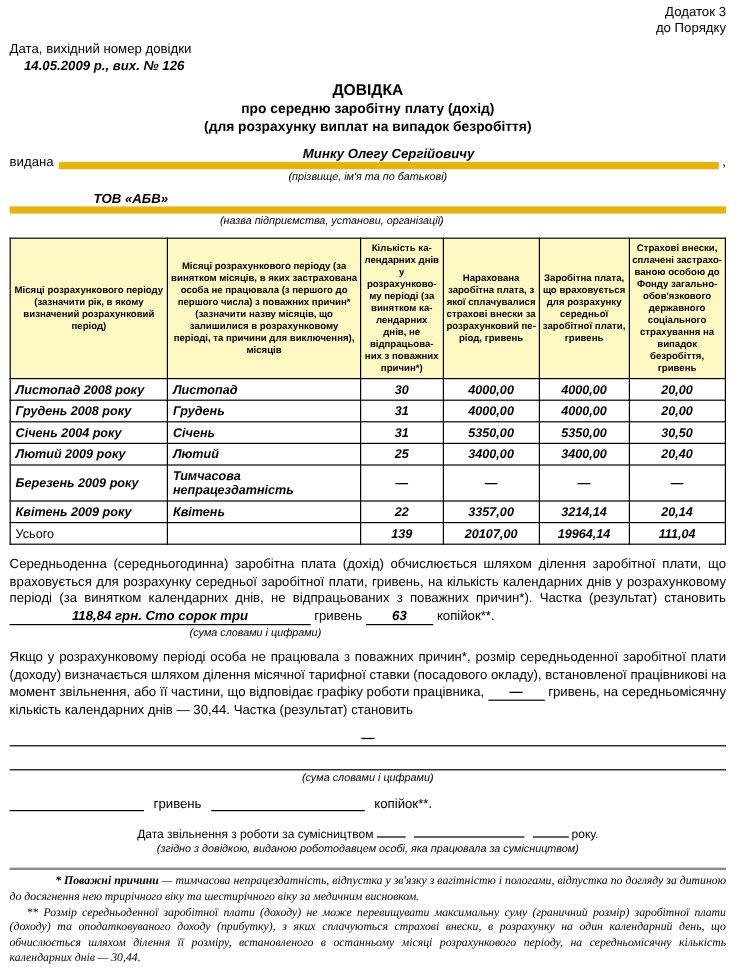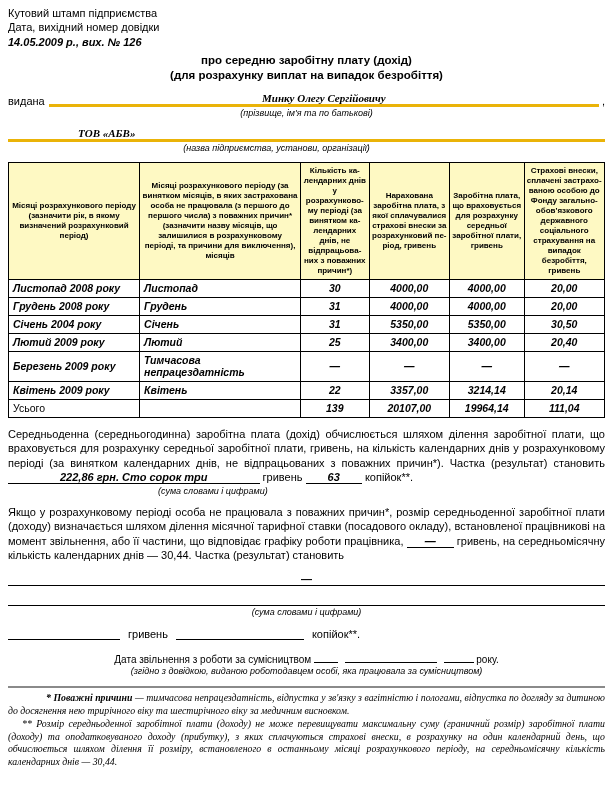--- a/index.html
+++ b/index.html
@@ -7,29 +7,29 @@
   body {
     width:613px; height:806px;
     font-family:"Liberation Sans", sans-serif;
     font-size:11px; color:#000; overflow:hidden;
   }
   .page { padding:4px 8px 2px 8px; width:613px; }
 
   
   .appendix { text-align:right; line-height:1.25; font-size:11px; }
   .stamp { margin-top:2px; line-height:1.3; font-size:11px; }
-  .stamp .num { font-weight:bold; font-style:italic; }
+  .stamp .num { font-weight:bold; font-style:italic;margin-left:12px; }
   .titles { text-align:center; margin-top:4px; line-height:1.35; }
   .t1 { font-weight:bold; font-size:13px; }
   .t2, .t3 { font-weight:bold; font-size:11.5px; }
 
   
   .row { display:flex; align-items:flex-end; margin-top:8px; }
-  .fill { flex:1; border-bottom:3px solid #eab308; text-align:center;
-          font-weight:bold; font-style:italic; padding:0 4px; min-height:13px;font-family:Liberation Serif, serif; }
+  .fill { flex:1; border-bottom:6px solid #eab308; text-align:center;
+          font-weight:bold; font-style:italic; padding:0 4px; min-height:13px; }
   .fill.left { text-align:left; padding-left:70px; }
   .fill.fixed { flex:none; }
   .caption { font-style:italic; font-size:9px; text-align:center; line-height:1.2; margin-top:1px; }
   .lbl { white-space:nowrap; padding-right:4px; }
   .u { text-decoration:underline; }
   .comma { padding-left:3px; }
 
   
   table { border-collapse:collapse; width:100%; margin-top:8px; table-layout:fixed; }
   th, td { border:1px solid #000; vertical-align:middle; }
@@ -65,28 +65,32 @@
   .footnotes { margin-top:4px; font-family:"Liberation Serif", serif;
                font-style:italic; font-size:9.8px; line-height:1.3; text-align:justify; }
   .footnotes p { text-indent:14px; }
   .footnotes .lead { font-weight:bold;margin-left:24px; }
 </style>
 </head>
 <body>
 
 <div class="page">
 
+  <div class="appendix">
+    <div>Додаток 3</div>
+    <div>до Порядку</div>
+  </div>
 
   <div class="stamp">
-    <div>Кутовий штамп підприємства</div>
     <div>Дата, вихідний номер довідки</div>
     <div class="num">14.05.2009 р., вих. № 126</div>
   </div>
 
   <div class="titles">
+    <div class="t1">ДОВІДКА</div>
     <div class="t2">про середню заробітну плату (дохід)</div>
     <div class="t3">(для розрахунку виплат на випадок безробіття)</div>
   </div>
 
   <div class="row">
     <span class="lbl">видана</span>
     <span class="fill">Минку Олегу Сергійовичу</span>
     <span class="comma">,</span>
   </div>
   <div class="caption">(прізвище, ім'я та по батькові)</div>
@@ -171,21 +175,21 @@
         <td class="c">139</td>
         <td class="c">20107,00</td>
         <td class="c">19964,14</td>
         <td class="c">111,04</td>
       </tr>
     </tbody>
   </table>
 
   <div class="para">
     <span>Середньоденна (середньогодинна) заробітна плата (дохід) обчислюється шляхом ділення заробітної плати, що враховується для розрахунку середньої заробітної плати, гривень, на кількість календарних днів у розрахунковому періоді (за винятком календарних днів, не відпрацьованих з поважних причин*). Частка (результат) становить</span>
-    <span class="ufill amount">222,86 грн. Сто сорок три</span>
+    <span class="ufill amount">118,84 грн. Сто сорок три</span>
     <span>гривень</span>
     <span class="ufill kop">63</span>
     <span>копійок**.</span>
   </div>
   <div class="cap-left">(сума словами і цифрами)</div>
 
   <div class="para">
     <span>Якщо у розрахунковому періоді особа не працювала з поважних причин*, розмір середньоденної заробітної плати (доходу) визначається шляхом ділення місячної тарифної ставки (посадового окладу), встановленої працівникові на момент звільнення, або її частини, що відповідає графіку роботи працівника,</span>
     <span class="ufill dash">—</span>
     <span>гривень, на середньомісячну кількість календарних днів — 30,44. Частка (результат) становить</span>

